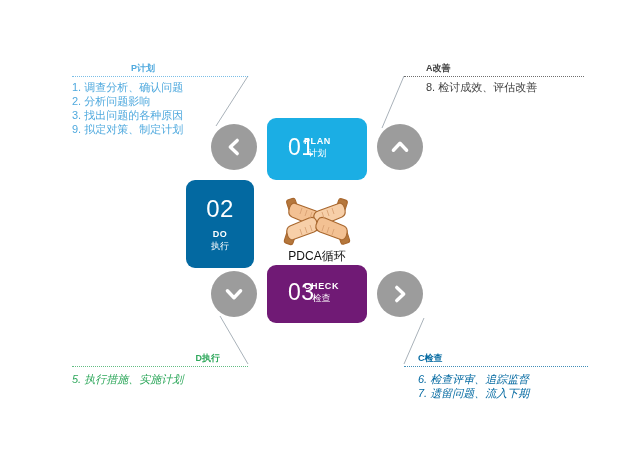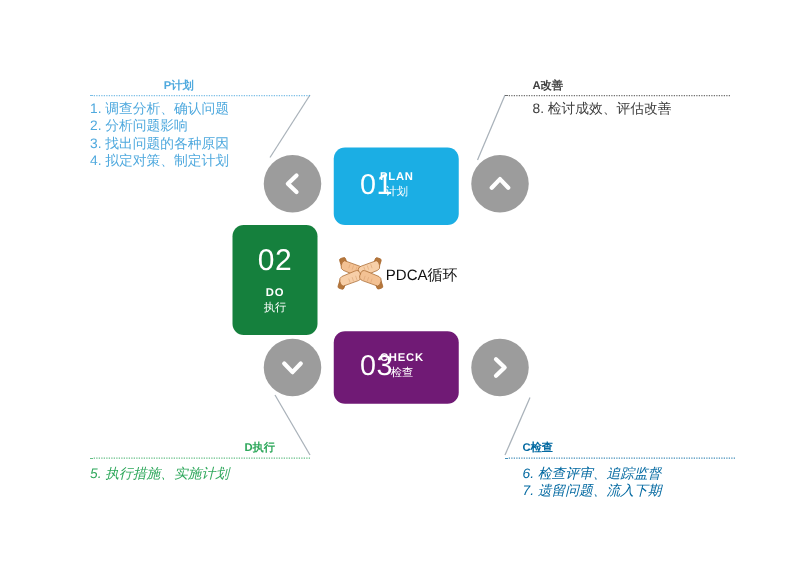--- a/index.html
+++ b/index.html
@@ -126,21 +126,21 @@
   }
 
   #card-plan {
     left: 267px; top: 118px;
     width: 100px; height: 62px;
     background: #1BAEE4;
   }
   #card-do {
     left: 186px; top: 180px;
     width: 68px;  height: 88px;
-    background: #15803d;
+    background: #0369a1;
   }
   #card-action {
     left: 380px; top: 180px;
     width: 68px;  height: 88px;
     background: #FBBE2A;
   }
   #card-check {
     left: 267px; top: 265px;
     width: 100px; height: 58px;
     background: #701a75;
@@ -161,25 +161,25 @@
   .arrow-btn svg { display: block; }
   #arrow-left  { left: 211px; top: 124px; }
   #arrow-up    { left: 377px; top: 124px; }
   #arrow-down  { left: 211px; top: 271px; }
   #arrow-right { left: 377px; top: 271px; }
 
   
   #hub {
     position: absolute;
     left: 268px;
-    top: 184px;
+    top: 196px;
     width: 98px;
     height: 70px;
     display: flex;
-    flex-direction: row;
+    flex-direction: column;
     align-items: center;
     justify-content: flex-start;
   }
   #hub-label {
     font-size: 12px;
     color: #111111;
     line-height: 14px;
     margin-top: 1px;
     white-space: nowrap;
     font-family: "Liberation Sans", "DejaVu Sans", sans-serif;
@@ -198,21 +198,21 @@
     <line x1="404" y1="364" x2="424" y2="318" stroke="#9aa4ad" stroke-width="1" opacity="0.85"></line>
   </svg>
 
   <div class="annot annot-p" id="annot-plan">
     <div class="annot-title">P计划</div>
     <div class="annot-rule"></div>
     <div class="annot-list">
       <div>1. 调查分析、确认问题</div>
       <div>2. 分析问题影响</div>
       <div>3. 找出问题的各种原因</div>
-      <div>4. 拟定对策、制定计划</div>
+      <div>9. 拟定对策、制定计划</div>
     </div>
   </div>
 
   <div class="annot annot-a" id="annot-action">
     <div class="annot-title">A改善</div>
     <div class="annot-rule"></div>
     <div class="annot-list">
       <div>8. 检讨成效、评估改善</div>
     </div>
   </div>

